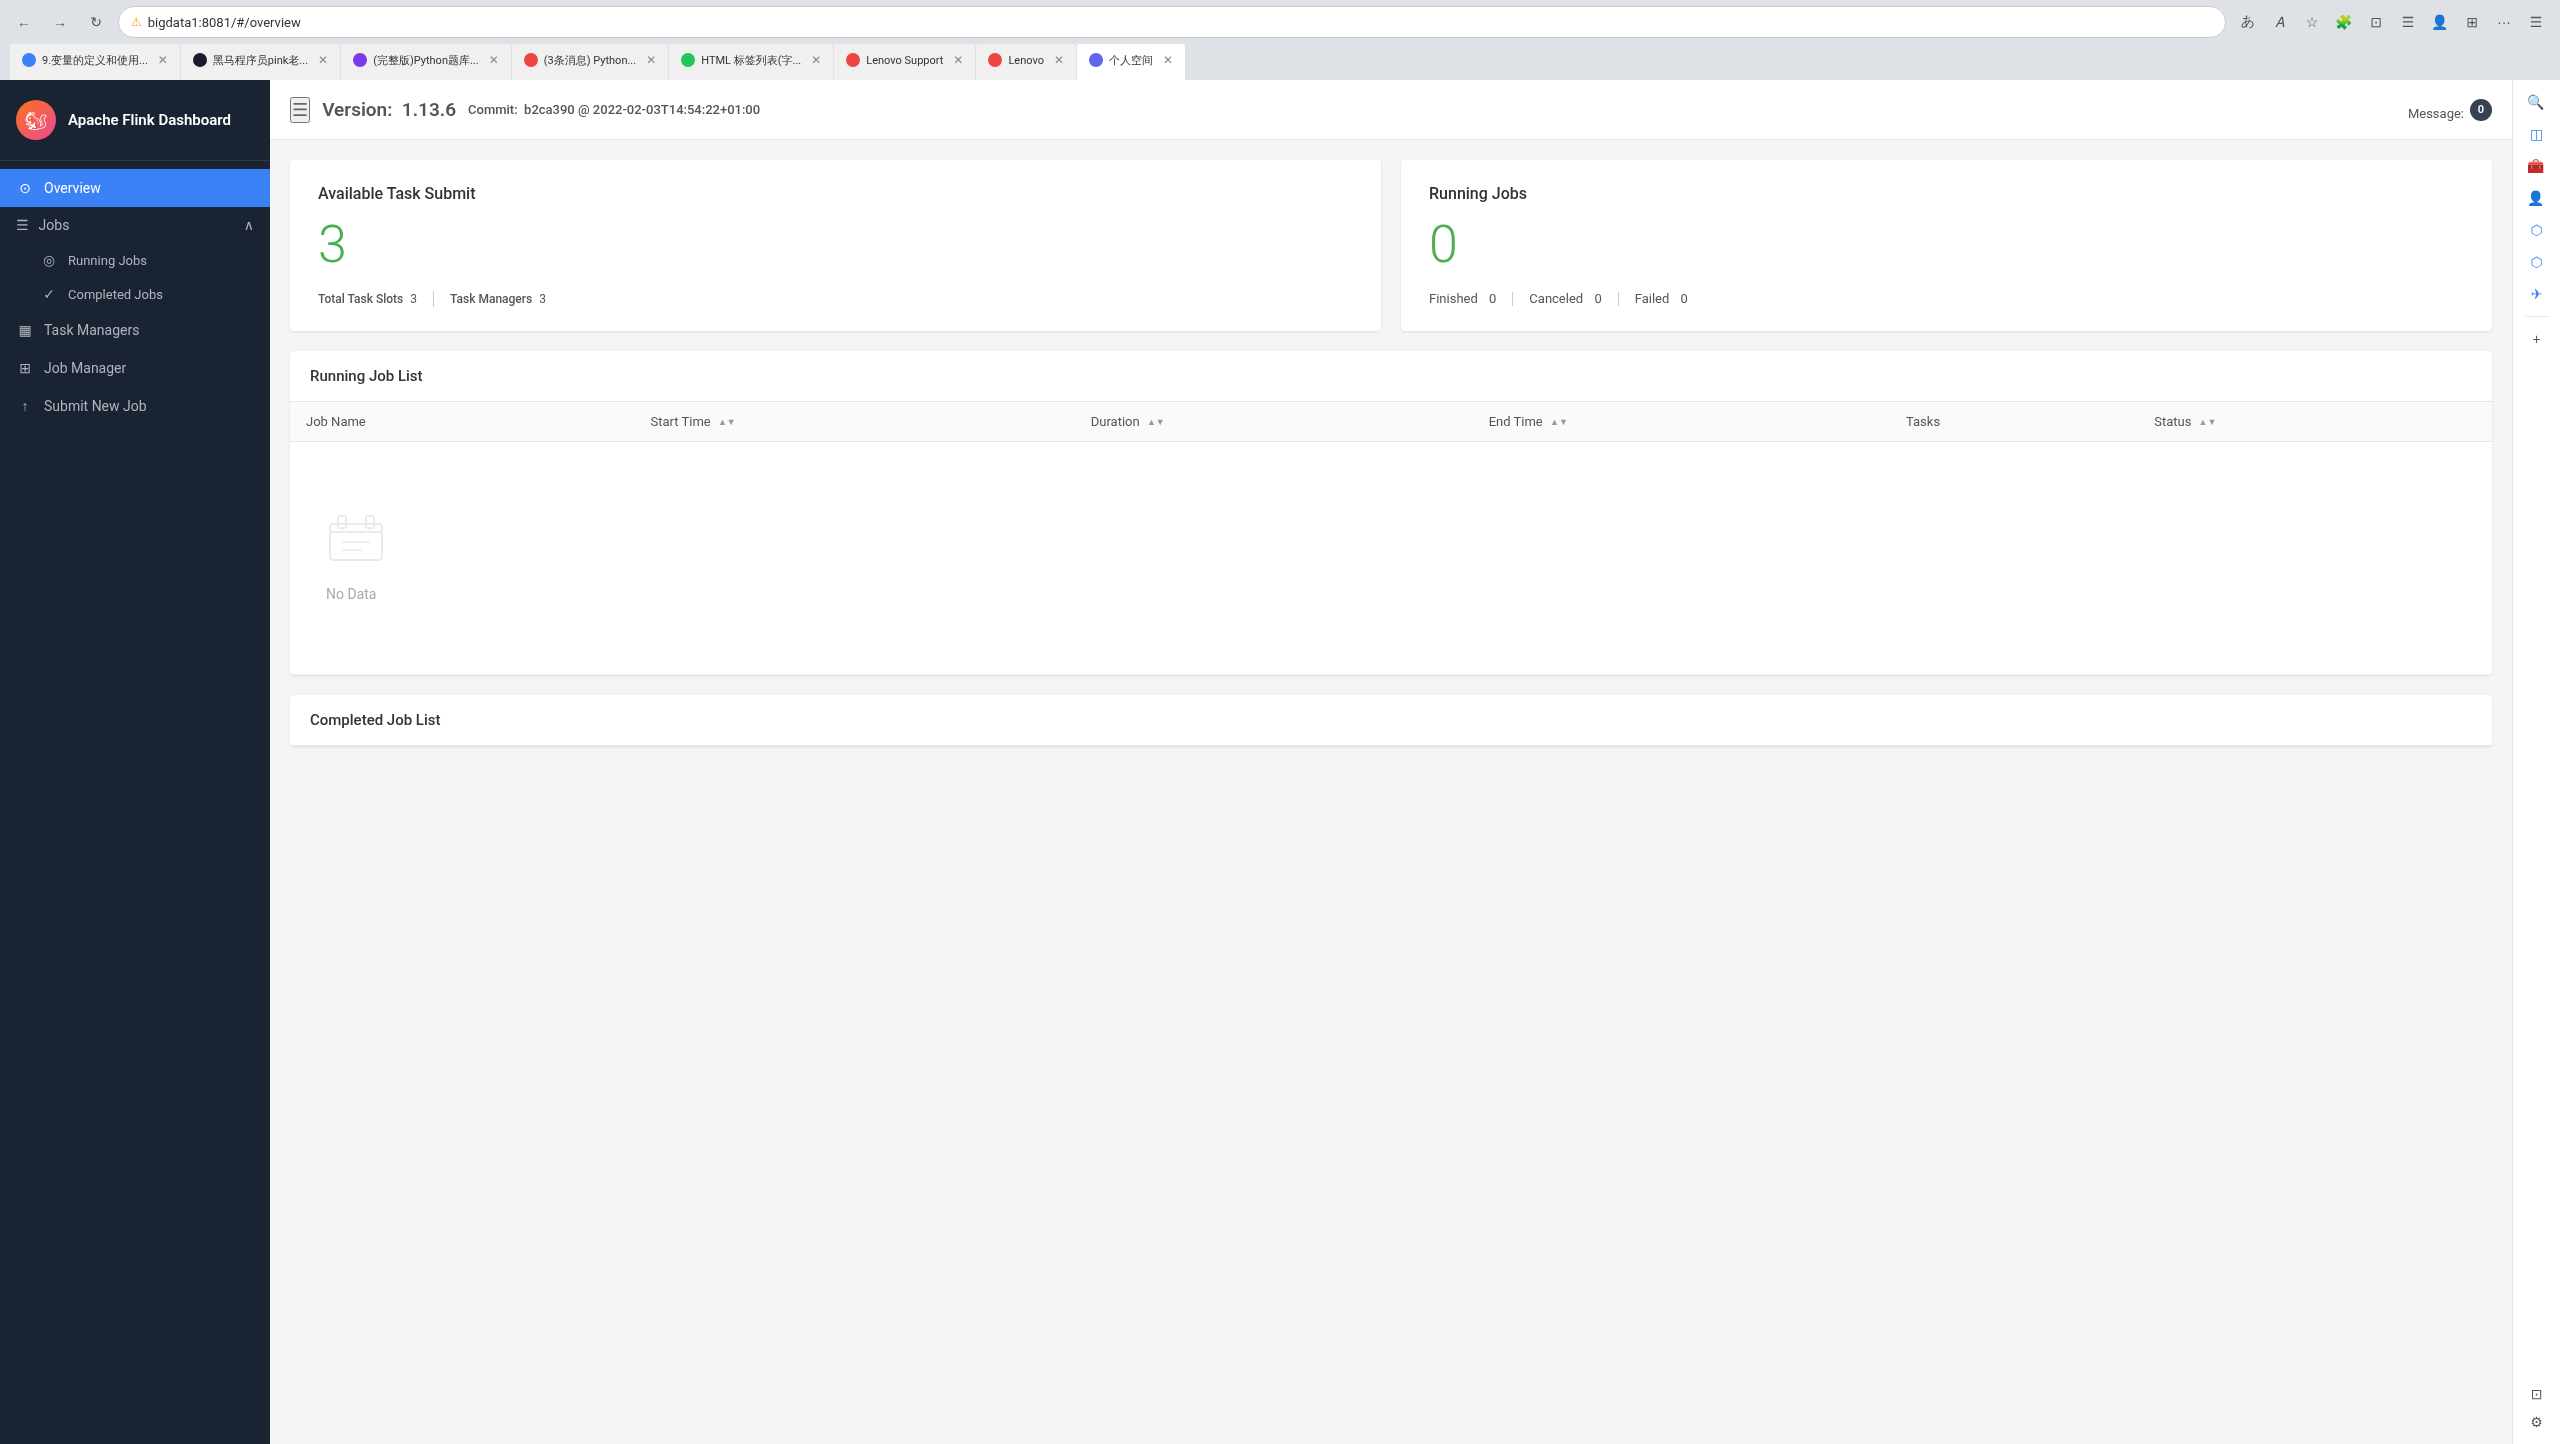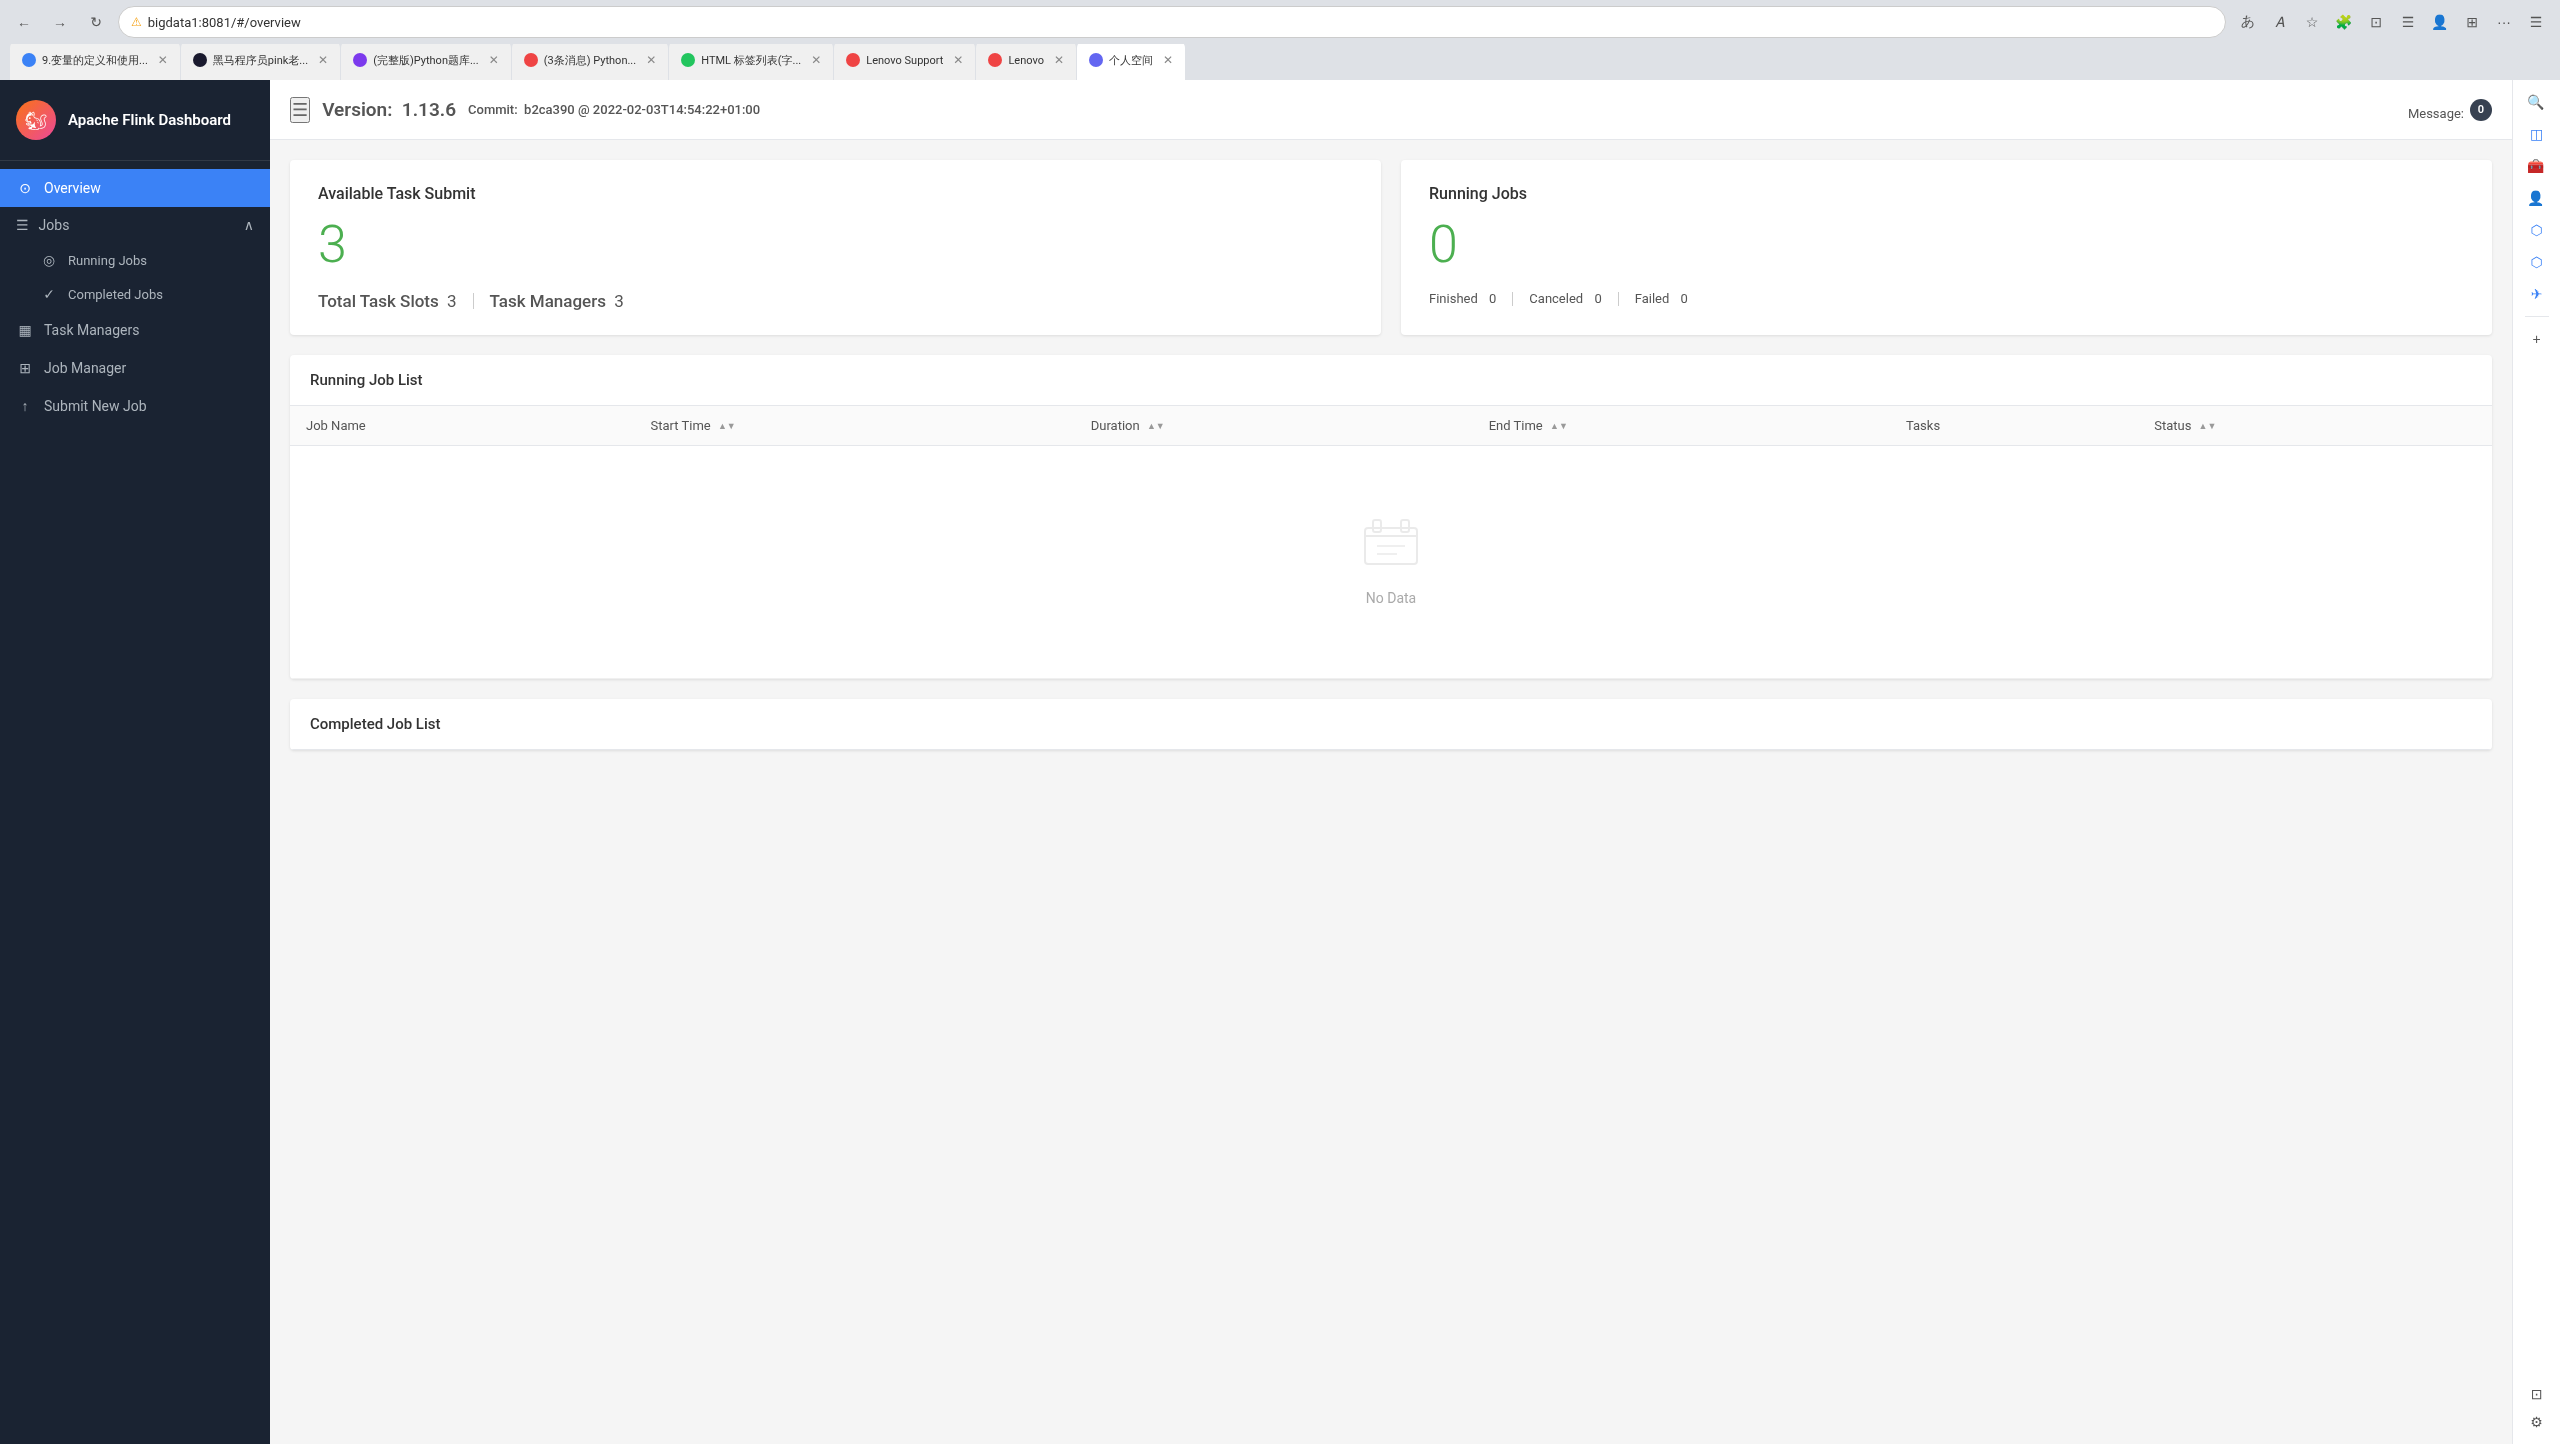--- a/index.html
+++ b/index.html
@@ -51,36 +51,36 @@
     .message-badge { background: #374151; color: white; border-radius: 50%; width: 22px; height: 22px; display: flex; align-items: center; justify-content: center; font-size: 11px; font-weight: 600; }
 
     
     .content-area { flex: 1; overflow-y: auto; padding: 20px; background: #f5f5f5; }
 
     
     .stats-row { display: flex; gap: 20px; margin-bottom: 20px; }
     .stat-card { background: white; border-radius: 4px; padding: 24px 28px; flex: 1; box-shadow: 0 1px 3px rgba(0,0,0,0.1); }
     .stat-card-title { font-size: 16px; color: #333; font-weight: 500; margin-bottom: 16px; }
     .stat-card-value { font-size: 52px; color: #4caf50; font-weight: 300; line-height: 1; margin-bottom: 20px; }
-    .stat-card-footer { display: flex; align-items: center; gap: 16px; font-size: 17px; color: #555; }
+    .stat-card-footer { display: flex; align-items: center; gap: 16px; font-size: 12px; color: #555; }
     .stat-card-footer .divider { width: 1px; height: 16px; background: #ccc; }
     .stat-card-footer .label { font-weight: 500; margin-right: 4px; }
     .running-stats { display: flex; gap: 16px; align-items: center; font-size: 13px; color: #555; }
     .running-stats .stat-item { display: flex; align-items: center; gap: 4px; }
     .running-stats .divider { width: 1px; height: 14px; background: #ccc; }
 
     
     .section-block { background: white; border-radius: 4px; margin-bottom: 20px; box-shadow: 0 1px 3px rgba(0,0,0,0.1); overflow: hidden; }
     .section-header { padding: 16px 20px; border-bottom: 1px solid #e5e7eb; font-size: 15px; font-weight: 500; color: #333; }
     .table-wrapper { overflow-x: auto; }
     table { width: 100%; border-collapse: collapse; font-size: 13px; }
     thead th { padding: 12px 16px; text-align: left; color: #555; font-weight: 400; border-bottom: 1px solid #e5e7eb; background: #fafafa; white-space: nowrap; }
     thead th .sort-icon { display: inline-flex; flex-direction: column; margin-left: 4px; font-size: 9px; color: #999; vertical-align: middle; line-height: 1; }
     tbody td { padding: 12px 16px; color: #333; border-bottom: 1px solid #f0f0f0; }
-    .no-data { text-align: center; padding: 60px 20px; color: #aaa; }
+    .no-data { text-align: left; padding: 60px 20px; color: #aaa; }
     .no-data-icon { font-size: 40px; margin-bottom: 12px; opacity: 0.4; }
     .no-data-text { font-size: 14px; }
 
     
     .right-panel { width: 48px; background: white; border-left: 1px solid #e5e7eb; display: flex; flex-direction: column; align-items: center; padding: 8px 0; gap: 4px; flex-shrink: 0; }
     .right-panel-divider { width: 24px; height: 1px; background: #e5e7eb; margin: 4px 0; }
     .right-panel-bottom { margin-top: auto; }
   </style>
 </head>
 <body>

